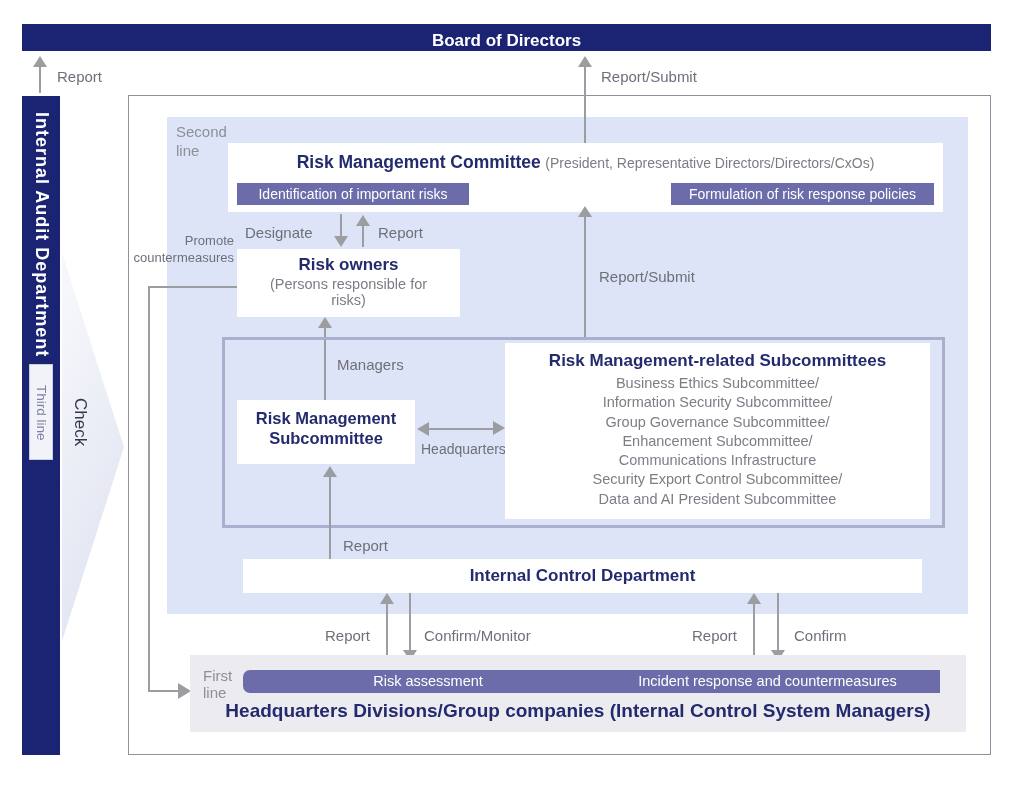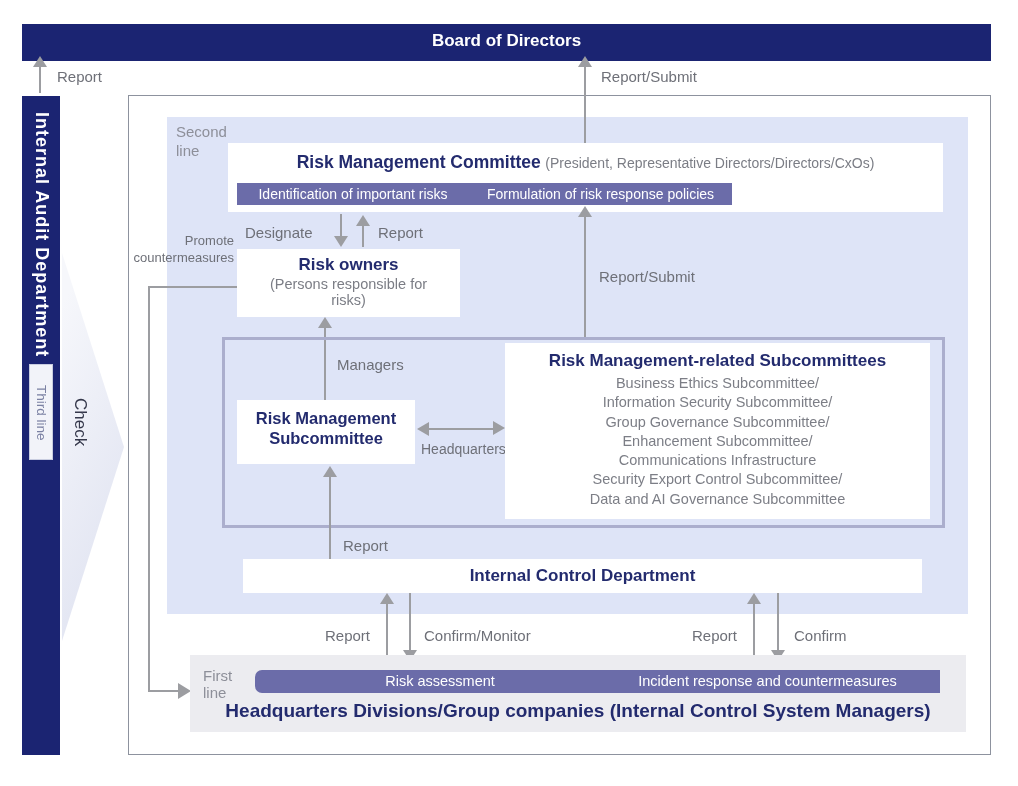--- a/index.html
+++ b/index.html
@@ -15,21 +15,21 @@
   .head{position:absolute;width:0;height:0;}
   .head-up{border-left:7px solid transparent;border-right:7px solid transparent;border-bottom:11px solid var(--arrow-gray);}
   .head-down{border-left:7px solid transparent;border-right:7px solid transparent;border-top:11px solid var(--arrow-gray);}
   .head-left{border-top:7px solid transparent;border-bottom:7px solid transparent;border-right:12px solid var(--arrow-gray);}
   .head-right{border-top:8px solid transparent;border-bottom:8px solid transparent;border-left:13px solid var(--arrow-gray);}
 
   .lbl{position:absolute;color:var(--label-gray);font-size:15px;white-space:nowrap;}
   .lbl-wrap{white-space:normal;}
   .faint{color:var(--faint-gray);}
 
-  .board-bar{position:absolute;left:22px;top:24px;width:969px;height:37px;background:var(--navy);
+  .board-bar{position:absolute;left:22px;top:24px;width:969px;height:27px;background:var(--navy);
     color:#fff;font-weight:bold;font-size:17px;text-align:center;line-height:33px;}
 
   .iad-bar{position:absolute;left:22px;top:96px;width:38px;height:659px;background:var(--navy);
     display:flex;flex-direction:column;align-items:center;padding-top:16px;}
   .iad-label{writing-mode:vertical-rl;text-orientation:mixed;color:#fff;font-weight:bold;font-size:18px;letter-spacing:1px;}
   .third-line{margin-top:7px;width:24px;height:96px;background:#f2f3f9;border:1px solid #c9cde0;
     display:flex;align-items:center;justify-content:center;}
   .third-line span{writing-mode:vertical-rl;text-orientation:mixed;color:#7b81a3;font-size:13.5px;}
 
   .check-arrow{position:absolute;left:62px;top:253px;width:62px;height:388px;
@@ -39,21 +39,21 @@
     color:#34374a;font-size:17px;}
 
   .main-box{position:absolute;left:128px;top:95px;width:863px;height:660px;background:#fff;border:1.5px solid #8d929e;}
   .second-region{position:absolute;left:167px;top:117px;width:801px;height:497px;background:var(--light-blue);}
   .first-region{position:absolute;left:190px;top:655px;width:776px;height:77px;background:var(--panel-gray);}
 
   .committee-box{position:absolute;left:228px;top:143px;width:715px;height:69px;background:#fff;}
   .committee-title-row{margin-top:9px;text-align:center;white-space:nowrap;}
   .committee-title{color:var(--text-navy);font-weight:bold;font-size:17.5px;}
   .committee-subtitle{color:#7b7d85;font-size:14px;}
-  .badge-row{position:absolute;left:9px;top:40px;width:697px;height:22px;display:flex;}
+  .badge-row{position:absolute;left:9px;top:40px;width:697px;height:22px;display:flex;justify-content:space-between;}
   .badge{background:var(--purple);color:#fff;font-size:14px;line-height:22px;text-align:center;height:22px;}
   .badge.b1{width:232px;} .badge.b2{width:172px;} .badge.b3{width:263px;}
 
   .risk-owners{position:absolute;left:237px;top:249px;width:223px;height:68px;background:#fff;text-align:center;padding-top:6px;}
   .ro-title{color:var(--text-navy);font-weight:bold;font-size:17px;}
   .ro-sub{color:#7b7d85;font-size:14.5px;line-height:1.12;width:170px;margin:1px auto 0;}
 
   .inner-box{position:absolute;left:222px;top:337px;width:723px;height:191px;border:3px solid #abaecd;}
 
   .rms-box{position:absolute;left:237px;top:400px;width:178px;height:64px;background:#fff;text-align:center;padding-top:8px;}
@@ -150,21 +150,21 @@
   <div class="lbl" style="left:421px;top:441px;font-size:14px;">Headquarters</div>
 
   <div class="subs-box">
     <div class="subs-title">Risk Management-related Subcommittees</div>
     <div class="subs-line">Business Ethics Subcommittee/</div>
     <div class="subs-line">Information Security Subcommittee/</div>
     <div class="subs-line">Group Governance Subcommittee/</div>
     <div class="subs-line">Enhancement Subcommittee/</div>
     <div class="subs-line">Communications Infrastructure</div>
     <div class="subs-line">Security Export Control Subcommittee/</div>
-    <div class="subs-line">Data and AI Governance Subcommittee</div>
+    <div class="subs-line">Data and AI President Subcommittee</div>
   </div>
 
   <div class="vline" style="left:329px;top:477px;height:83px;"></div>
   <div class="head head-up" style="left:323px;top:466px;"></div>
   <div class="lbl" style="left:343px;top:537px;">Report</div>
 
   <div class="icd-box">Internal Control Department</div>
 
   <div class="vline" style="left:386px;top:604px;height:66px;"></div>
   <div class="head head-up" style="left:380px;top:593px;"></div>
@@ -175,17 +175,17 @@
 
   <div class="vline" style="left:753px;top:604px;height:66px;"></div>
   <div class="head head-up" style="left:747px;top:593px;"></div>
   <div class="vline" style="left:777px;top:593px;height:58px;"></div>
   <div class="head head-down" style="left:771px;top:650px;"></div>
   <div class="lbl" style="left:692px;top:627px;">Report</div>
   <div class="lbl" style="left:794px;top:627px;">Confirm</div>
 
   <div class="first-region"></div>
   <div class="lbl lbl-wrap faint" style="left:203px;top:668px;width:44px;line-height:1.1;">First line</div>
-  <div class="hq-badge" style="left:255px;width:370px;border-radius:7px;">Risk assessment</div>
+  <div class="hq-badge" style="left:243px;width:370px;border-radius:7px;">Risk assessment</div>
   <div class="hq-badge" style="left:595px;width:345px;">Incident response and countermeasures</div>
   <div class="hq-caption">Headquarters Divisions/Group companies (Internal Control System Managers)</div>
 
 </div>
 
 </body></html>

